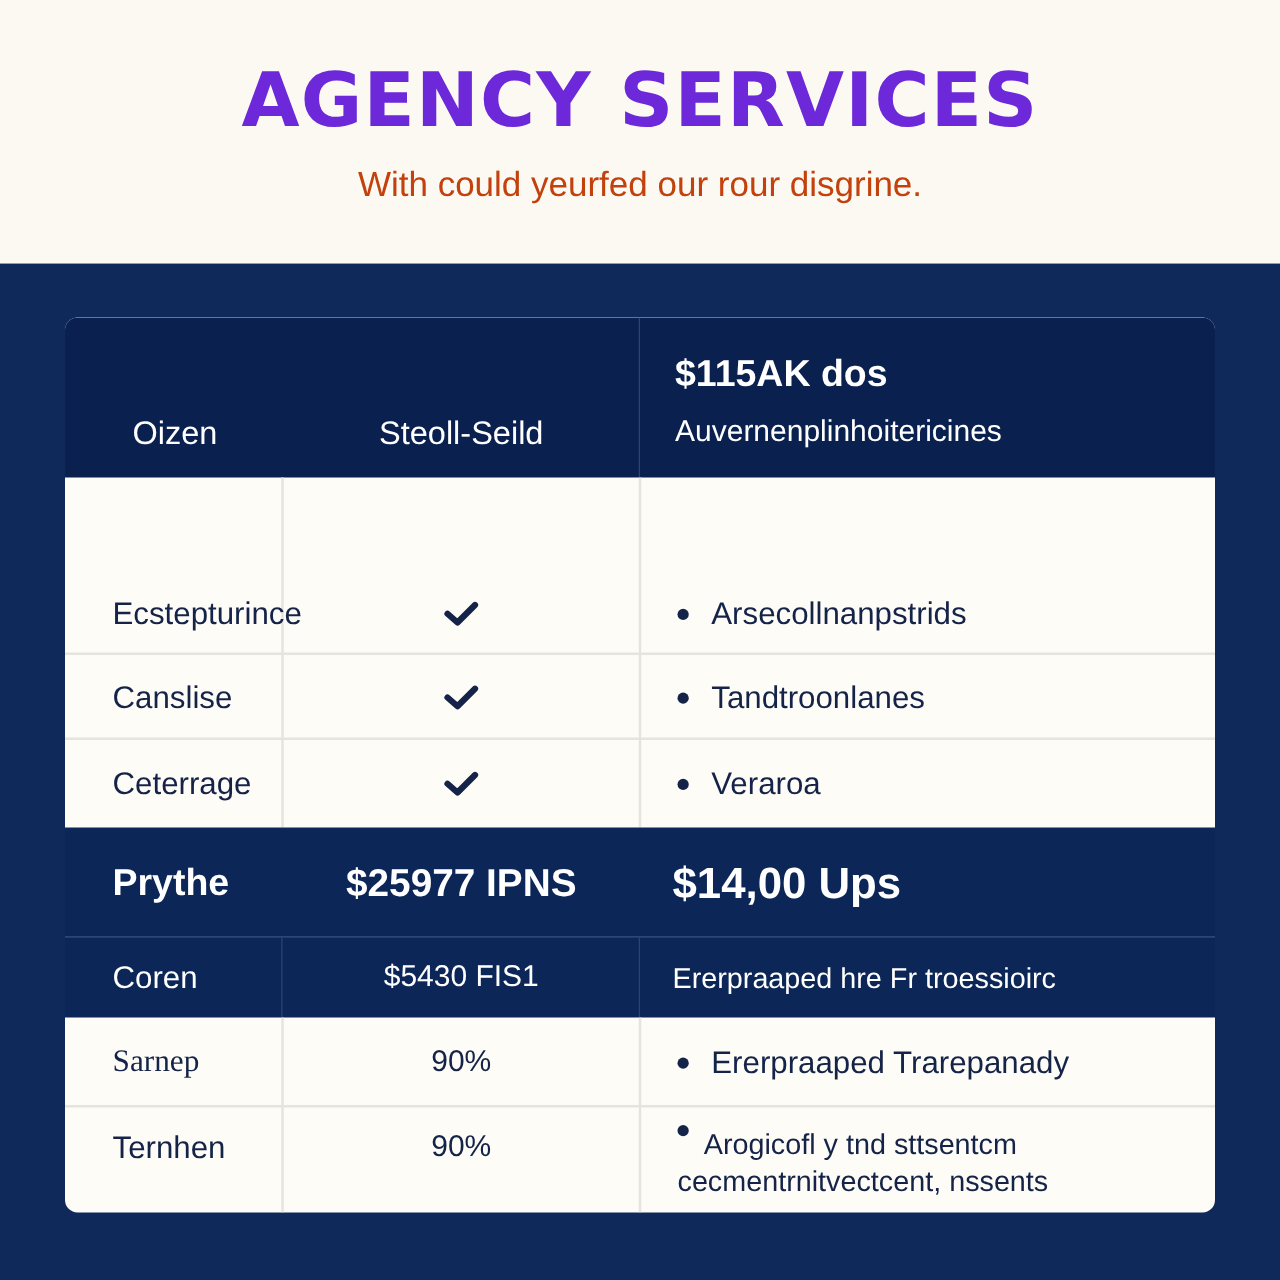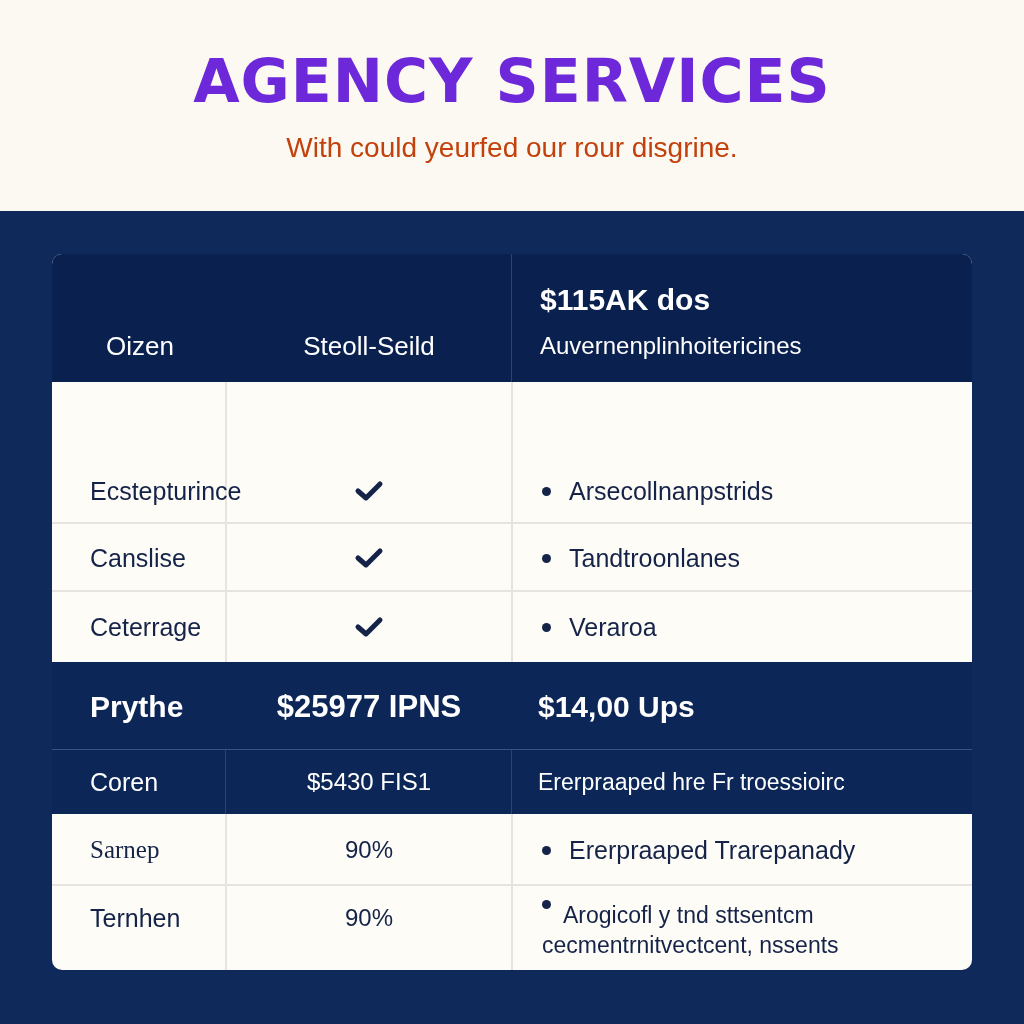--- a/index.html
+++ b/index.html
@@ -124,21 +124,21 @@
     </div>
     <div class="hline"></div>
   </div>
 
   <div class="band mid">
     <div class="hdiv" style="top:87px;"></div>
     <div class="vdiv" style="left:173px; top:88px;"></div>
     <div class="vdiv" style="left:459px; top:88px;"></div>
     <div class="cell white big" style="left:38px; top:20px; height:50px;">Prythe</div>
     <div class="cell center white big" style="left:175px; width:284px; top:20px; height:50px; font-size:31px;">$25977 IPNS</div>
-    <div class="cell white big" style="left:486px; top:20px; height:50px; font-size:30px;">$14,00 Ups</div>
+    <div class="cell white big" style="left:486px; top:20px; height:50px; font-size:35px;">$14,00 Ups</div>
     <div class="cell white med" style="left:38px; top:88px; height:64px; font-size:25px;">Coren</div>
     <div class="cell center white med" style="left:175px; width:284px; top:88px; height:64px; font-size:24px;">$5430 FIS1</div>
     <div class="cell white med" style="left:486px; top:88px; height:64px; font-size:23px;">Ererpraaped hre Fr troessioirc</div>
   </div>
 
   <div class="col-div" style="left:173px; top:560px; height:156px;"></div>
   <div class="col-div" style="left:459px; top:560px; height:156px;"></div>
 
   <div class="row" style="top:560px; height:72px;">
     <div class="cell dark med" style="left:38px; top:0; height:72px; font-size:25px;font-family:Liberation Serif, serif;">Sarnep</div>

